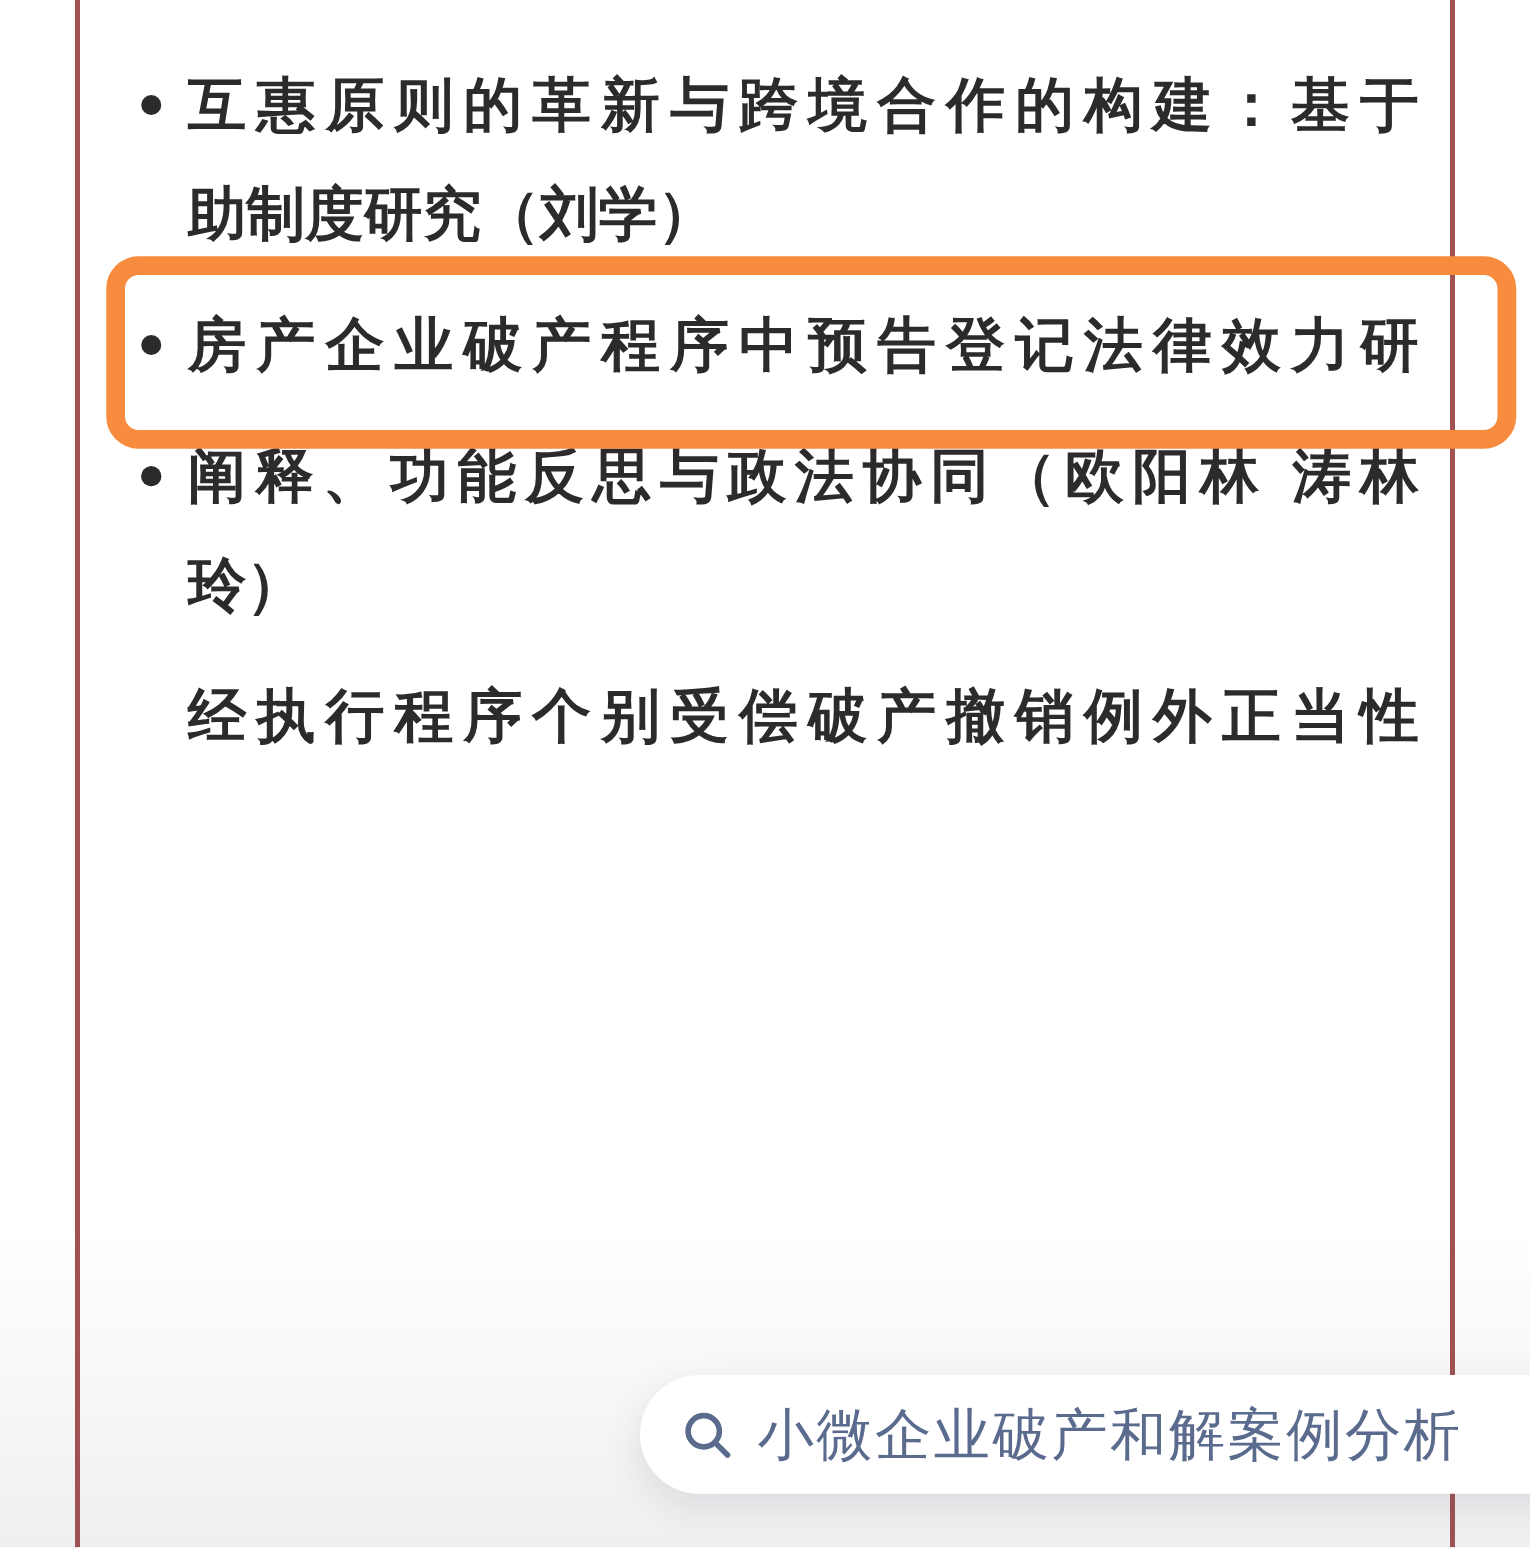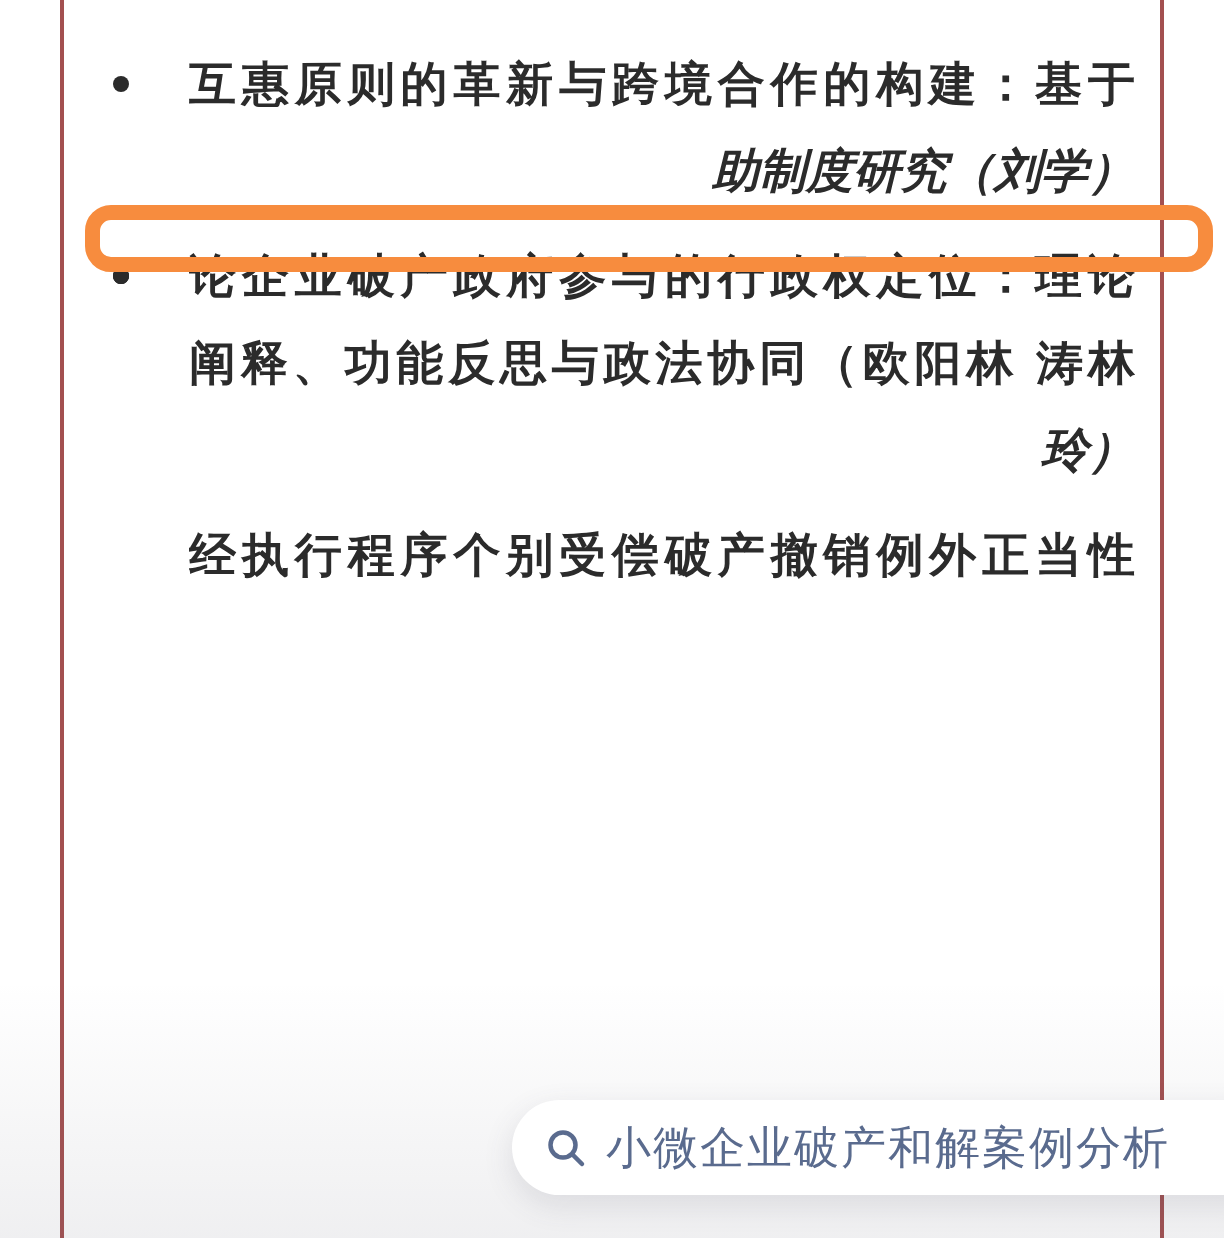--- a/index.html
+++ b/index.html
@@ -45,29 +45,27 @@
     width:16px;height:16px;
     border-radius:50%;
     background:var(--text-color);
   }
   .line{
     display:block;
     height:87px;
     line-height:87px;
     overflow:hidden;
     white-space:normal;
-    margin-left:39px;
   }
   .line.full{
     text-align:justify;
     text-align-last:justify;
   }
   .line.last{
-    text-align:right;
-    font-style:italic;
+    text-align:left;
   }
   .ring{display:none;}
   .item.highlighted .ring{
     display:block;
     position:absolute;
     left:-65px;right:-78px;
     top:-27px;bottom:-40px;
     border:15px solid var(--accent);
     border-radius:26px;
     pointer-events:none;
@@ -124,33 +122,33 @@
     <span class="dot"></span>
     <div class="lines">
           <div class="line full">互惠原则的革新与跨境合作的构建：基于</div>
           <div class="line last">助制度研究（刘学）</div>
         </div>
 
   </div>
       <div class="item highlighted">
     <span class="dot"></span>
     <div class="lines">
+          <div class="line full">房产企业破产程序中预告登记法律效力研</div>
         </div>
     <div class="ring"></div>
   </div>
       <div class="item">
     <span class="dot"></span>
     <div class="lines">
         </div>
 
   </div>
       <div class="item">
     <span class="dot"></span>
     <div class="lines">
-          <div class="line full">论企业破产政府参与的行政权定位：理论</div>
           <div class="line full">阐释、功能反思与政法协同（欧阳林 涛林</div>
           <div class="line last">玲）</div>
         </div>
 
   </div>
       <div class="item clipped">
 
     <div class="lines">
           <div class="line full">经执行程序个别受偿破产撤销例外正当性</div>
         </div>

